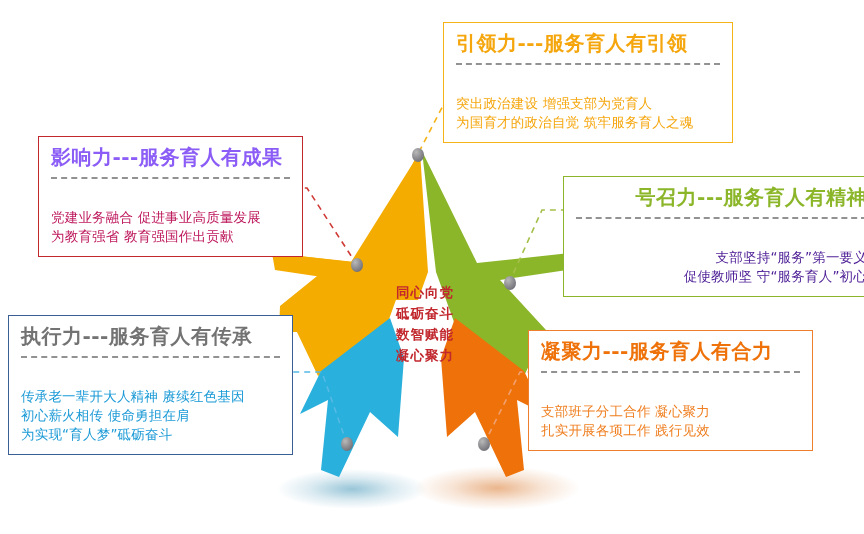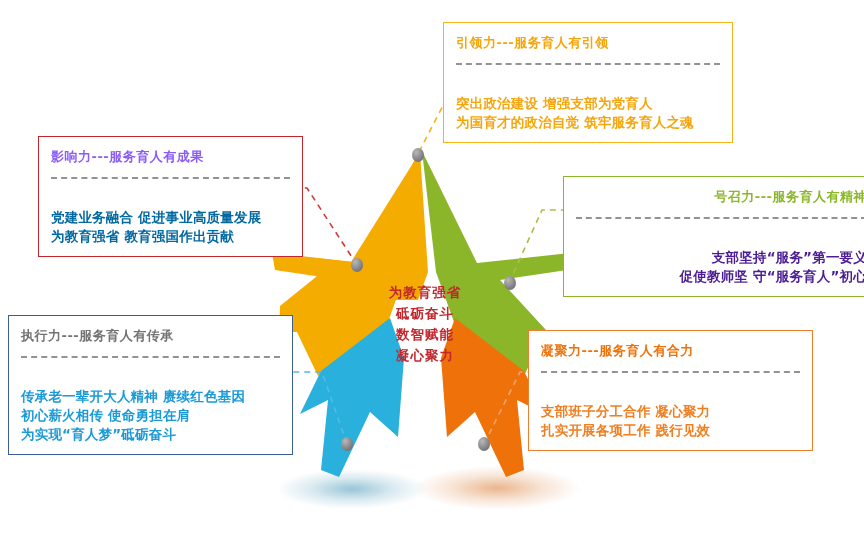--- a/index.html
+++ b/index.html
@@ -32,49 +32,49 @@
   
   .card {
     position: absolute;
     box-sizing: border-box;
     background: #ffffff;
     border: 1px solid #c9c9c9;
     padding: 9px 12px 10px 12px;
   }
   .card-title {
     font-weight: bold;
-    font-size: 13px;
+    font-size: 20px;
     line-height: 22px;
     letter-spacing: 0.5px;
     white-space: nowrap;
   }
   .card-divider {
     margin: 9px 0 9px 0;
     height: 0;
     border: 0;
     border-top: 2px dashed currentColor;
     opacity: 0.85;
   }
   .card-body {
-    font-weight: bold;
+    font-weight: normal;
     font-size: 13.5px;
     line-height: 19px;
     letter-spacing: 0.2px;
     margin-top: 29px;
   }
   .card-body .ln { white-space: nowrap; display: block; }
 
   
   #card-yinling { left: 443px; top: 22px;  width: 290px; border-color: #f5b318; color: #f5b318; }
   #card-yinling .card-title { color: #f5a60d; }
   #card-yinling .card-body  { color: #f5a60d; }
 
   #card-yingxiang { left: 38px;  top: 136px; width: 265px; border-color: #c1272d; color: #cf3a36; }
   #card-yingxiang .card-title { color: #8b5cf6; }
-  #card-yingxiang .card-body  { color: #0369a1; }
+  #card-yingxiang .card-body  { color: #be185d; }
 
   #card-haozhao { left: 563px; top: 176px; width: 317px; border-color: #8cb62a; color: #a5c04a; text-align: right; }
   #card-haozhao .card-title { color: #8cb62a; }
   #card-haozhao .card-body  { color: #4c1d95; }
 
   #card-zhixing { left: 8px;   top: 315px; width: 285px; border-color: #3a5f94; color: #56b9e6; }
   #card-zhixing .card-title { color: #737373; }
   #card-zhixing .card-body  { color: #1b9ad6; }
 
   #card-ningju { left: 528px; top: 330px; width: 285px; border-color: #ef7f2e; color: #f2a070; }
@@ -158,21 +158,21 @@
     <path d="M 484,444 L 520,372 L 530,372" fill="none" stroke="#f2a070" stroke-width="1.6" stroke-dasharray="6 5"></path>
 
     <ellipse cx="418" cy="155" rx="6" ry="7" fill="url(#dotGrad)"></ellipse>
     <ellipse cx="357" cy="265" rx="6" ry="7" fill="url(#dotGrad)"></ellipse>
     <ellipse cx="510" cy="283" rx="6" ry="7" fill="url(#dotGrad)"></ellipse>
     <ellipse cx="347" cy="444" rx="6" ry="7" fill="url(#dotGrad)"></ellipse>
     <ellipse cx="484" cy="444" rx="6" ry="7" fill="url(#dotGrad)"></ellipse>
   </svg>
 
   <div id="center-text">
-    <span class="ln">为教育强省</span>
+    <span class="ln">同心向党</span>
     <span class="ln">砥砺奋斗</span>
     <span class="ln">数智赋能</span>
     <span class="ln">凝心聚力</span>
   </div>
 
   <div class="card" id="card-yinling">
     <div class="card-title">引领力---服务育人有引领</div>
     <hr class="card-divider">
     <div class="card-body">
       <span class="ln">突出政治建设  增强支部为党育人</span>

